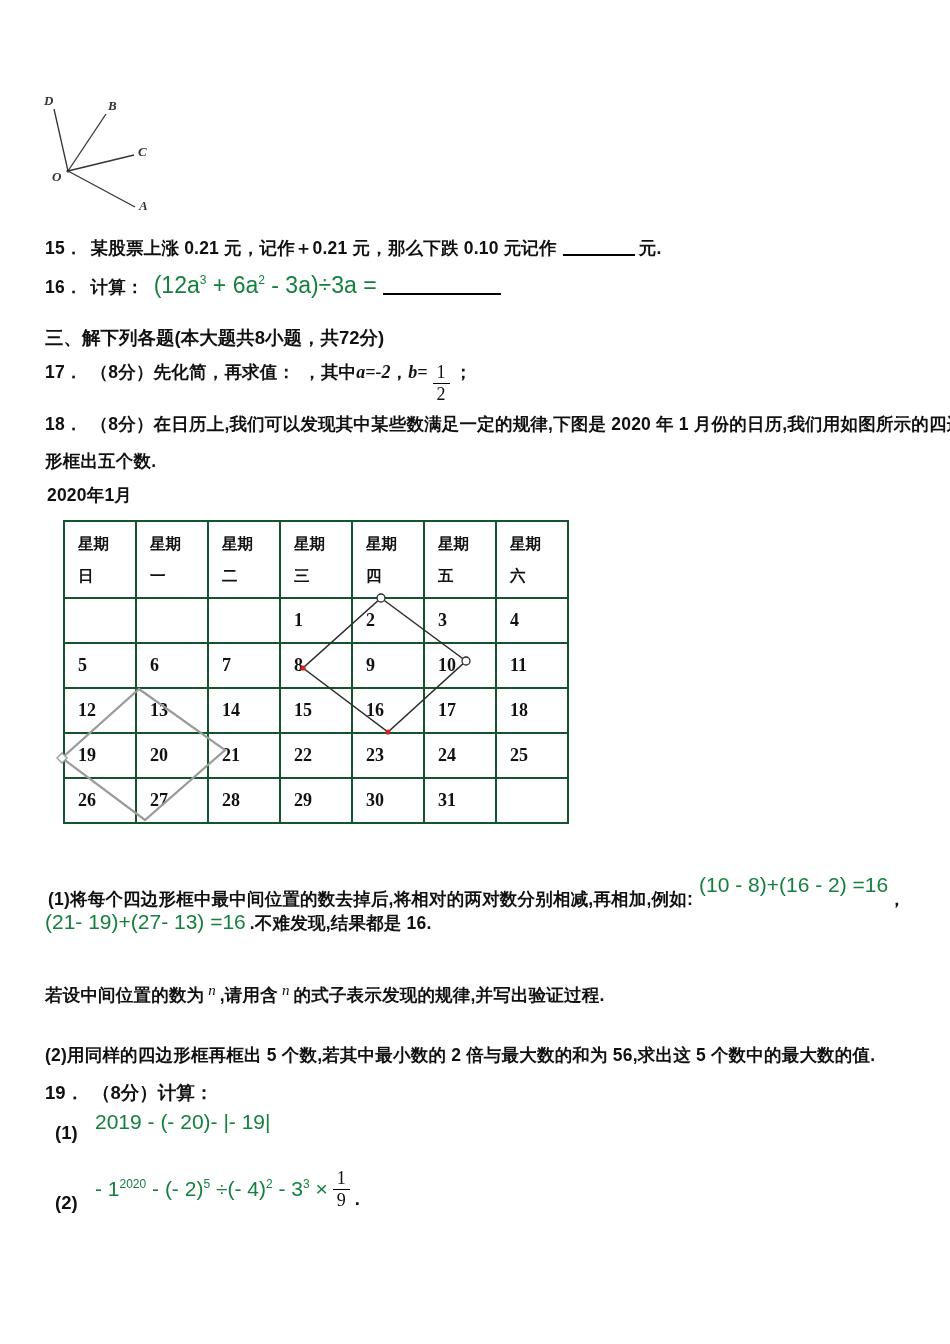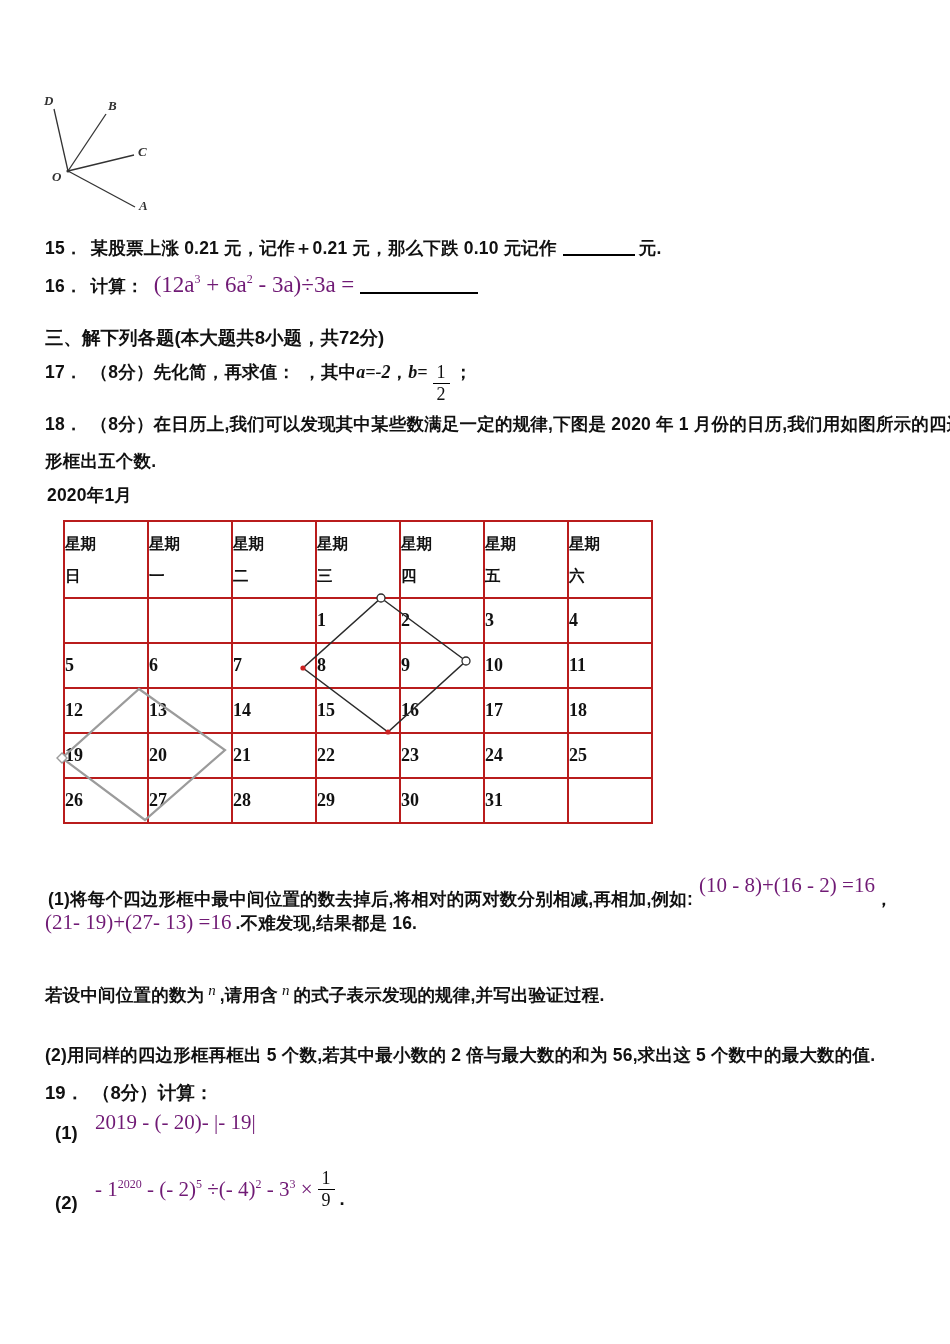--- a/index.html
+++ b/index.html
@@ -5,38 +5,38 @@
   * { margin:0; padding:0; box-sizing:border-box; }
   html,body { background:#888; }
   .page {
     position:relative; width:950px; height:1344px; margin:0 auto;
     background:#ffffff; overflow:hidden;
     font-family:"Liberation Sans", sans-serif; color:#111;
   }
   .abs { position:absolute; }
   .cn { font-weight:bold; font-size:17.5px; letter-spacing:0.2px; white-space:nowrap; }
   .cn-lg { font-weight:bold; font-size:18.5px; white-space:nowrap; }
-  .math { font-family:Liberation Serif, serif; font-size:21px; color:#701a75; white-space:nowrap; }
+  .math { font-family:Liberation Sans, sans-serif; font-size:21px; color:#15803d; white-space:nowrap; }
   .math sup { font-size:12px; vertical-align:super; line-height:0; }
   .line { display:flex; align-items:baseline; }
   .qnum { margin-right:8px; }
   .blank-u { display:inline-block; border-bottom:2px solid #000; height:2px; align-self:flex-end; margin:0 4px 4px 6px; }
   .frac { display:inline-flex; flex-direction:column; align-items:center;
           font-family:"Liberation Serif", serif; font-size:18px; line-height:1.15;
           vertical-align:middle; margin:0 5px; }
   .frac .num { border-bottom:1.6px solid #000; padding:0 4px; }
   .frac .den { padding:0 4px; }
   .raised { position:relative; top:-13px; }
   .nvar { font-family:"Liberation Serif", serif; font-style:italic; font-size:15px;
           position:relative; top:-6px; margin:0 4px; font-weight:normal; }
   .varbold { font-family:"Liberation Serif", serif; font-weight:bold; font-style:italic;
              font-size:18px; }
   table.cal { border-collapse:collapse; }
-  table.cal td { border:2px solid #b91c1c; width:84px; vertical-align:middle;
-                 font-weight:bold; }
+  table.cal td { border:2px solid #14532d; width:72px; vertical-align:middle;
+                 padding-left:13px; font-weight:bold; }
   table.cal tr.hdr td { height:77px; font-size:15.5px; line-height:32px; vertical-align:middle; }
   table.cal tr.day td { height:45px; font-family:"Liberation Serif", serif; font-size:18px; }
   .hdr-top, .hdr-bot { display:block; }
   .overlay { position:absolute; left:0; top:0; pointer-events:none; }
 </style>
 </head>
 <body>
 
 <div class="page">
 

